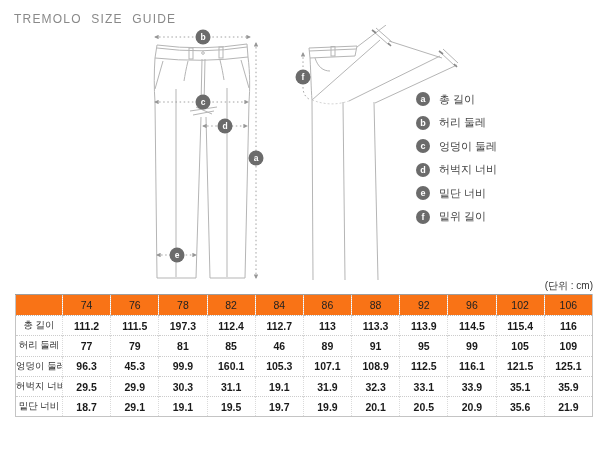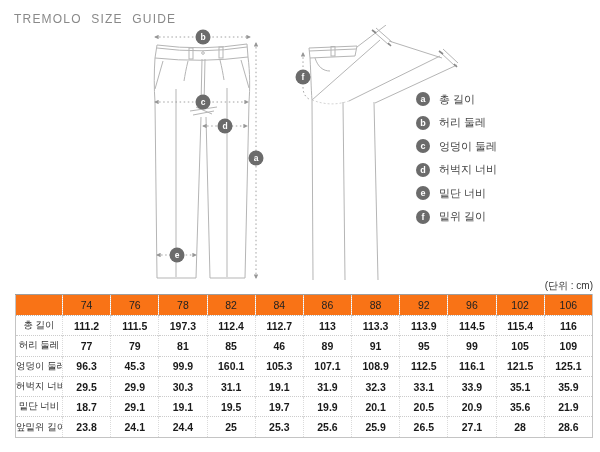--- a/index.html
+++ b/index.html
@@ -256,30 +256,16 @@
           <td>19.1</td>
           <td>19.5</td>
           <td>19.7</td>
           <td>19.9</td>
           <td>20.1</td>
           <td>20.5</td>
           <td>20.9</td>
           <td>35.6</td>
           <td>21.9</td>
         </tr>
-        <tr>
-          <th>앞밑위 길이</th>
-          <td>23.8</td>
-          <td>24.1</td>
-          <td>24.4</td>
-          <td>25</td>
-          <td>25.3</td>
-          <td>25.6</td>
-          <td>25.9</td>
-          <td>26.5</td>
-          <td>27.1</td>
-          <td>28</td>
-          <td>28.6</td>
-        </tr>
       </tbody>
     </table>
 
 </div>
 
 </body></html>

